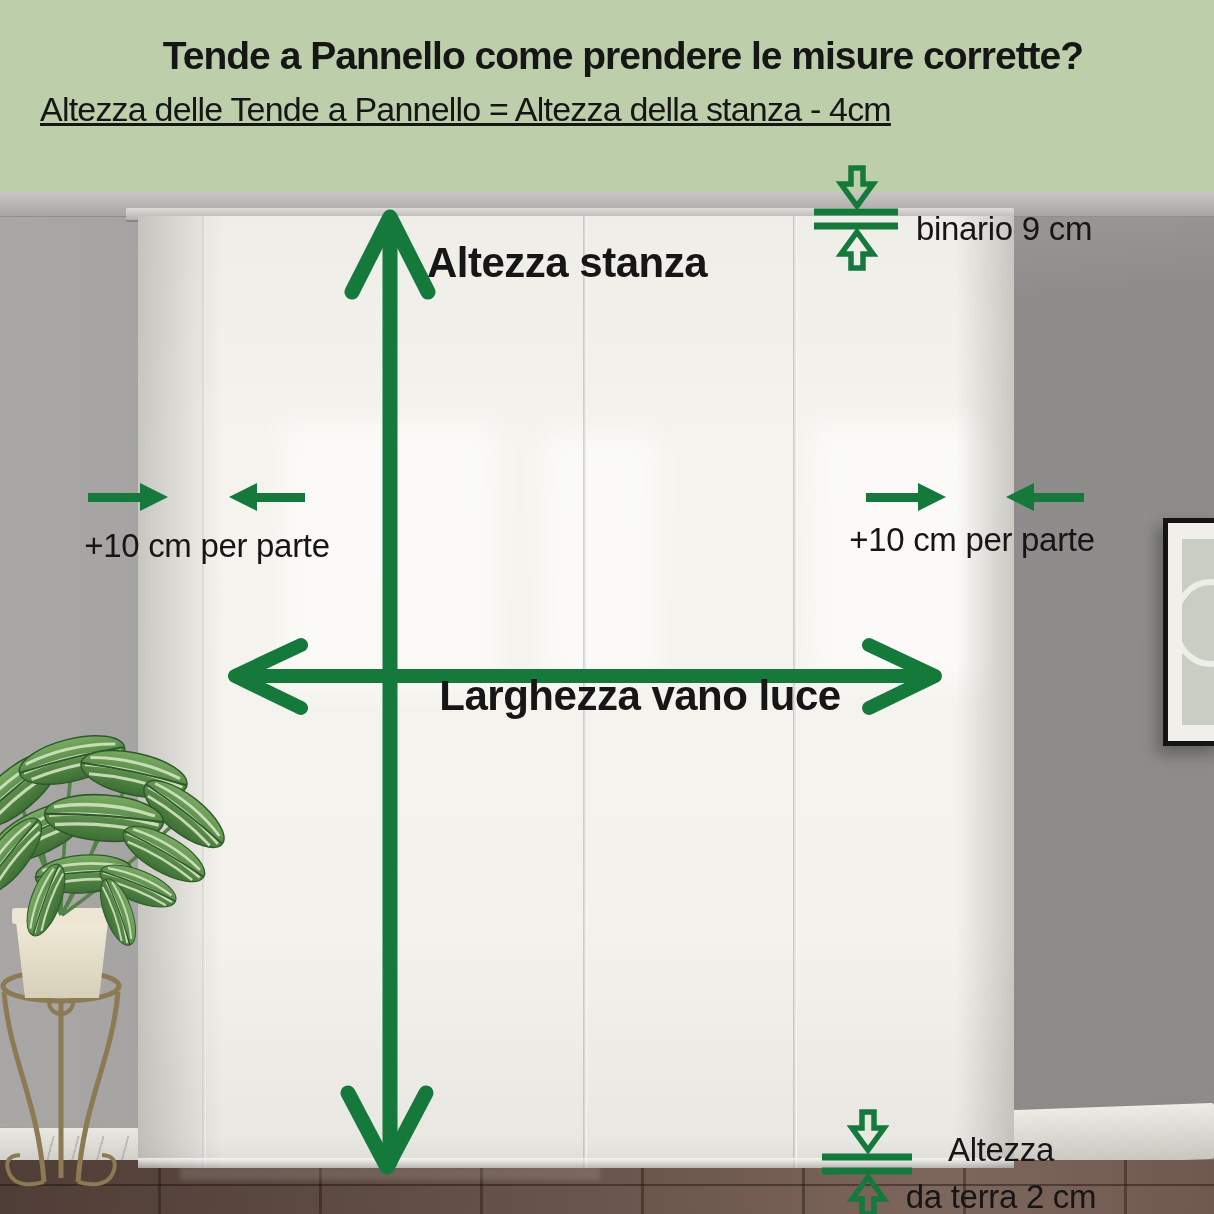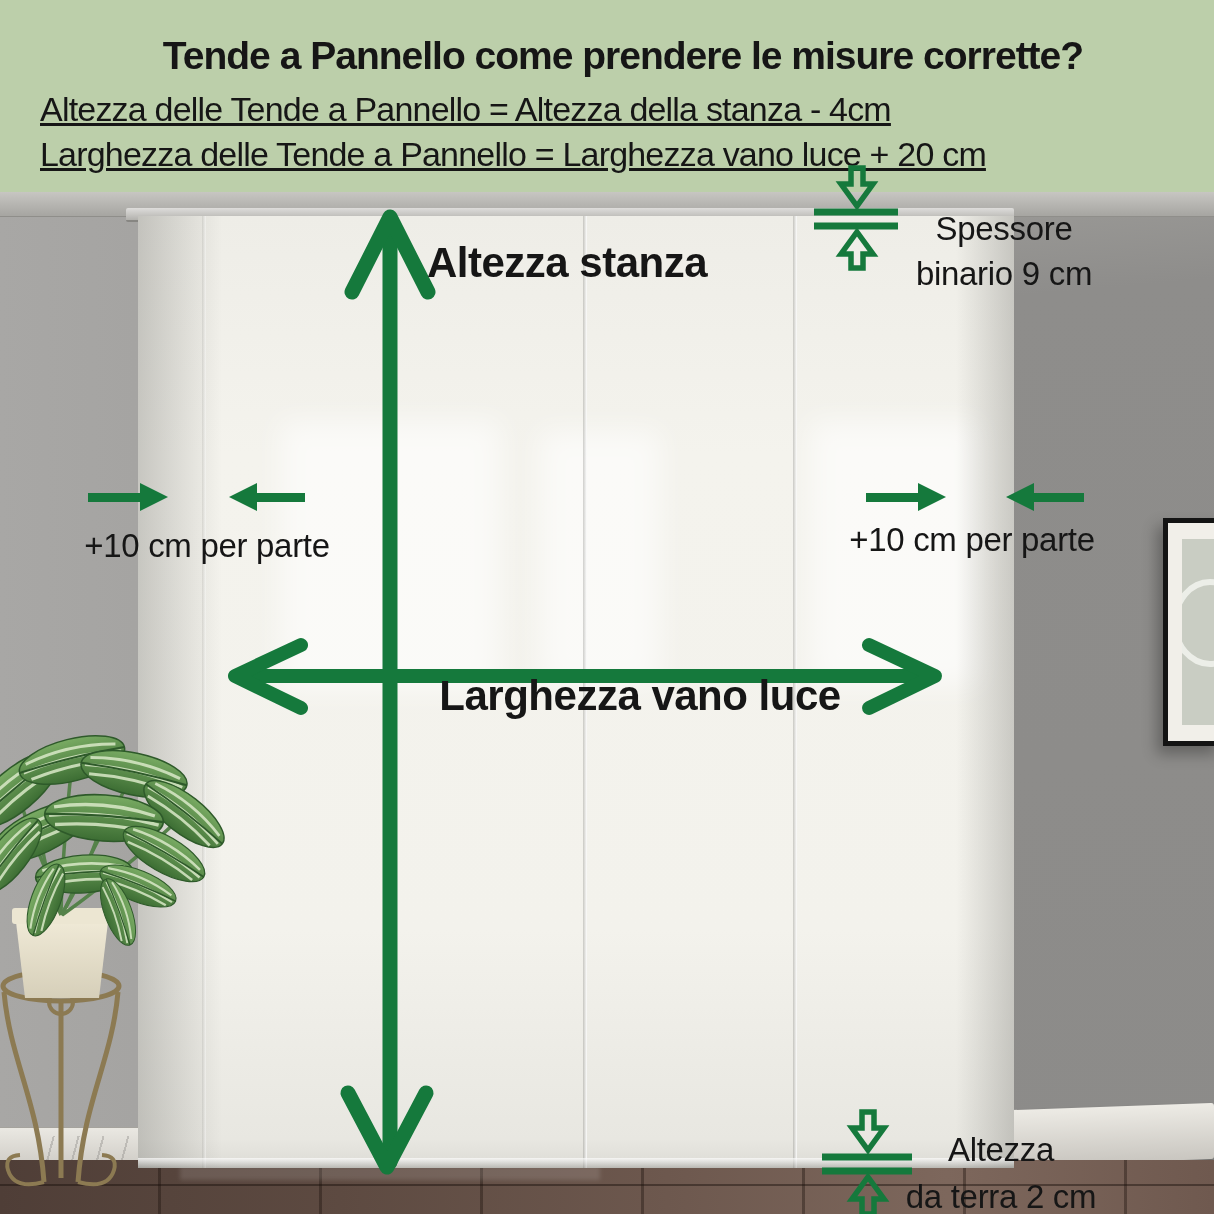--- a/index.html
+++ b/index.html
@@ -88,21 +88,20 @@
   .label-floor{left:1001px;top:1126px;transform:translateX(-50%);text-align:center;line-height:47px;}
 </style>
 </head>
 <body>
 
 <div class="stage">
 
   <div class="header-band">
     <h1>Tende a Pannello come prendere le misure corrette?</h1>
     <p class="formula f1">Altezza delle Tende a Pannello = Altezza della stanza - 4cm</p>
-    <p class="formula f2">Larghezza delle Tende a Pannello = Larghezza vano luce + 20 cm</p>
   </div>
 
   <div class="scene">
     <div class="wall"></div>
     <div class="wall-right"></div>
     <div class="ceiling"></div>
     <div class="baseboard-left"></div>
     <div class="threshold-right"></div>
     <div class="floor">
       <div class="tiles"></div>
@@ -229,21 +228,20 @@
       <path d="M862 1112 h12 v16 h10 L868 1150 L852 1128 h10 z"></path>
       <path d="M868 1177 l16 22 h-10 v15 h-12 v-15 h-10 z"></path>
     </g>
   </svg>
 
   <div class="mlabel bold label-altezza">Altezza stanza</div>
   <div class="mlabel bold label-larghezza">Larghezza vano luce</div>
   <div class="mlabel reg label-margin-left">+10 cm per parte</div>
   <div class="mlabel reg label-margin-right">+10 cm per parte</div>
   <div class="mlabel reg label-rail">
-    <div>Spessore</div>
     <div>binario 9 cm</div>
   </div>
   <div class="mlabel reg label-floor">
     <div>Altezza</div>
     <div>da terra 2 cm</div>
   </div>
 
 </div>
 
 </body></html>

